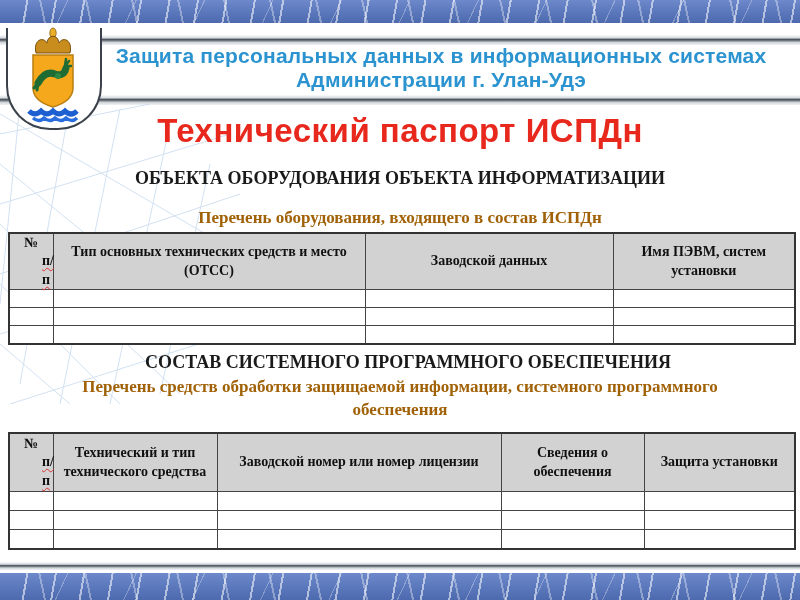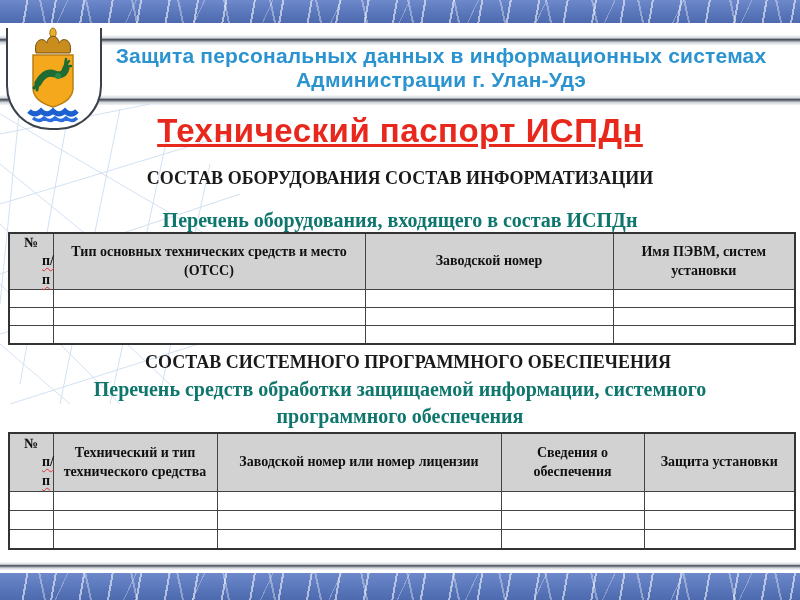--- a/index.html
+++ b/index.html
@@ -39,29 +39,29 @@
     position:absolute;left:84px;right:2px;top:48px;height:40px;
     display:flex;align-items:center;justify-content:center;
     font-size:21px;font-weight:bold;color:#2b93cf;letter-spacing:.2px;
     z-index:4;text-align:center;
   }
   
   .mesh{position:absolute;left:0;top:104px;z-index:0;opacity:.85;}
   
   .slide-title{
     position:absolute;left:0;width:800px;top:112px;text-align:center;
-    font-size:33px;font-weight:bold;color:#e8281c;letter-spacing:.5px;z-index:2;text-decoration:underline;
+    font-size:33px;font-weight:bold;color:#e8281c;letter-spacing:.5px;z-index:2;
   }
   .sec-heading{
     position:absolute;left:0;width:800px;text-align:center;
     font-family:"Liberation Serif",serif;font-weight:bold;font-size:18px;color:#1a1a1a;z-index:2;
   }
   .sub-heading{
     position:absolute;left:45px;width:710px;text-align:center;
-    font-family:"Liberation Serif",serif;font-weight:bold;font-size:20px;color:#0f766e;z-index:2;
+    font-family:"Liberation Serif",serif;font-weight:bold;font-size:17px;color:#a16207;z-index:2;
     line-height:1.35;
   }
   .h1-pos{top:168px;}
   .s1-pos{top:207px;}
   .h2-pos{top:352px;margin-left:8px;}
   .s2-pos{top:376px;text-align:center;}
   
   table.doc{
     position:absolute;left:8px;width:786px;border-collapse:collapse;z-index:2;
     font-family:"Liberation Serif",serif;color:#111;background:#fff;
@@ -112,38 +112,38 @@
 <svg class="mesh" width="260" height="300">
   <g stroke="#cadcef" stroke-width="1" fill="none">
     <path d="M0,10 L240,150 M0,60 L220,240 M0,120 L180,290 M0,180 L120,300 M0,240 L70,300"></path>
     <path d="M20,0 L0,200 M70,0 L20,280 M120,5 L60,300 M170,20 L110,300 M210,60 L160,290"></path>
     <path d="M0,30 L150,0 M0,100 L230,30 M0,170 L240,90 M0,230 L210,170 M10,300 L230,230"></path>
   </g>
 </svg>
 
 <div class="slide-title">Технический паспорт ИСПДн</div>
 
-<div class="sec-heading h1-pos">СОСТАВ ОБОРУДОВАНИЯ СОСТАВ ИНФОРМАТИЗАЦИИ</div>
+<div class="sec-heading h1-pos">ОБЪЕКТА ОБОРУДОВАНИЯ ОБЪЕКТА ИНФОРМАТИЗАЦИИ</div>
 <div class="sub-heading s1-pos">Перечень оборудования, входящего в состав ИСПДн</div>
 
 <table class="doc t1-pos">
   <colgroup>
       <col style="width:44px">
       <col style="width:312px">
       <col style="width:248px">
       <col style="width:182px">
     </colgroup>
   <thead>
     <tr>
       <th>
         <div>№</div>
         <div class="pp">п/п</div>
       </th>
       <th>Тип основных технических средств и место (ОТСС)</th>
-      <th>Заводской номер</th>
+      <th>Заводской данных</th>
       <th>Имя ПЭВМ, систем установки</th>
     </tr>
   </thead>
   <tbody>
     <tr>
         <td></td>
         <td></td>
         <td></td>
         <td></td>
       </tr>

